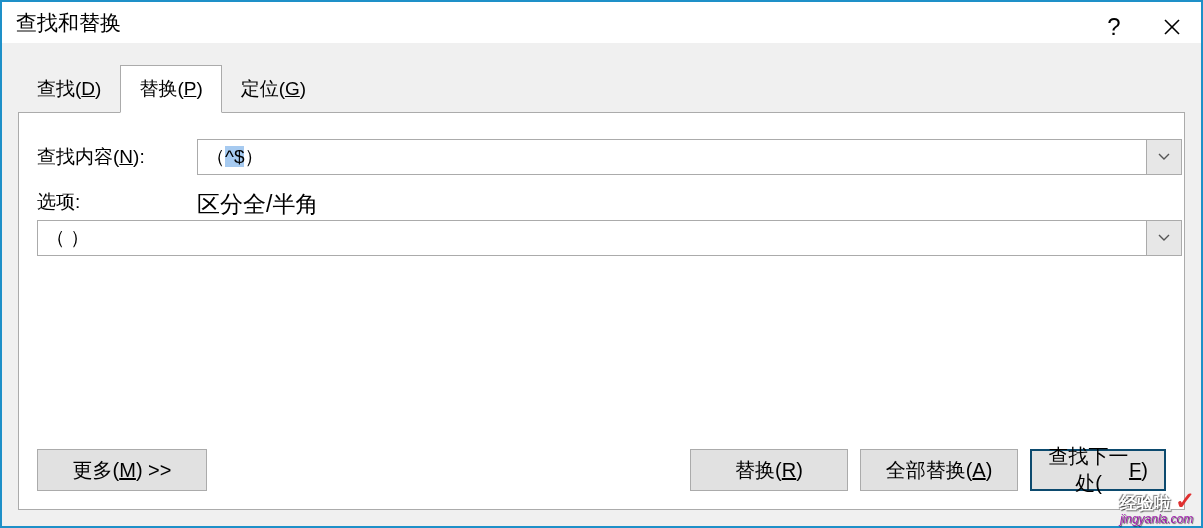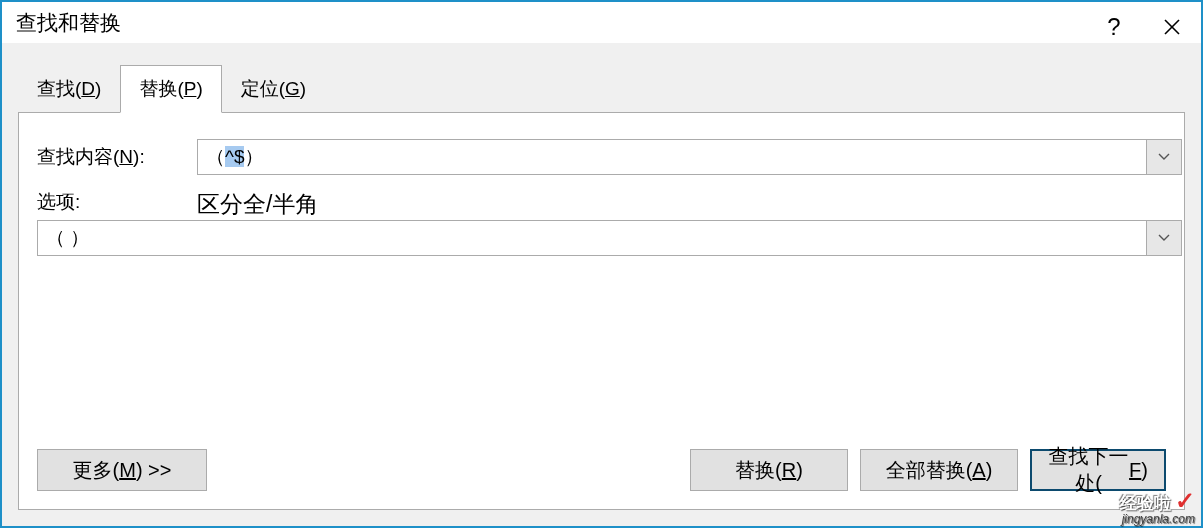--- a/index.html
+++ b/index.html
@@ -196,40 +196,39 @@
       width: 158px;
     }
     .btn-default {
       border: 2px solid #0c4a6e;
       width: 136px;
     }
     .watermark {
       position: absolute;
       bottom: 3px;
       right: 8px;
-      text-align: right;
       line-height: 1;
       margin-top: 24px;
     }
     .watermark .line1 {
       font-size: 17px;
       font-weight: bold;
       color: #fff;
       text-shadow: 1px 1px 1px rgba(0,0,0,0.6), -1px -1px 1px rgba(0,0,0,0.5);
     }
     .watermark .check {
       color: #e03030;
       font-size: 24px;
       font-weight: bold;
       margin-left: 4px;
     }
     .watermark .line2 {
       font-size: 12px;
       font-style: italic;
-      color: #404040;
+      color: #a21caf;
       text-shadow: 1px 1px 1px rgba(0,0,0,0.6);
     }
   </style>
 </head>
 <body>
 
 <div class="window">
   <div class="titlebar">
     <span class="title-text">查找和替换</span>
     <div class="titlebar-right">

